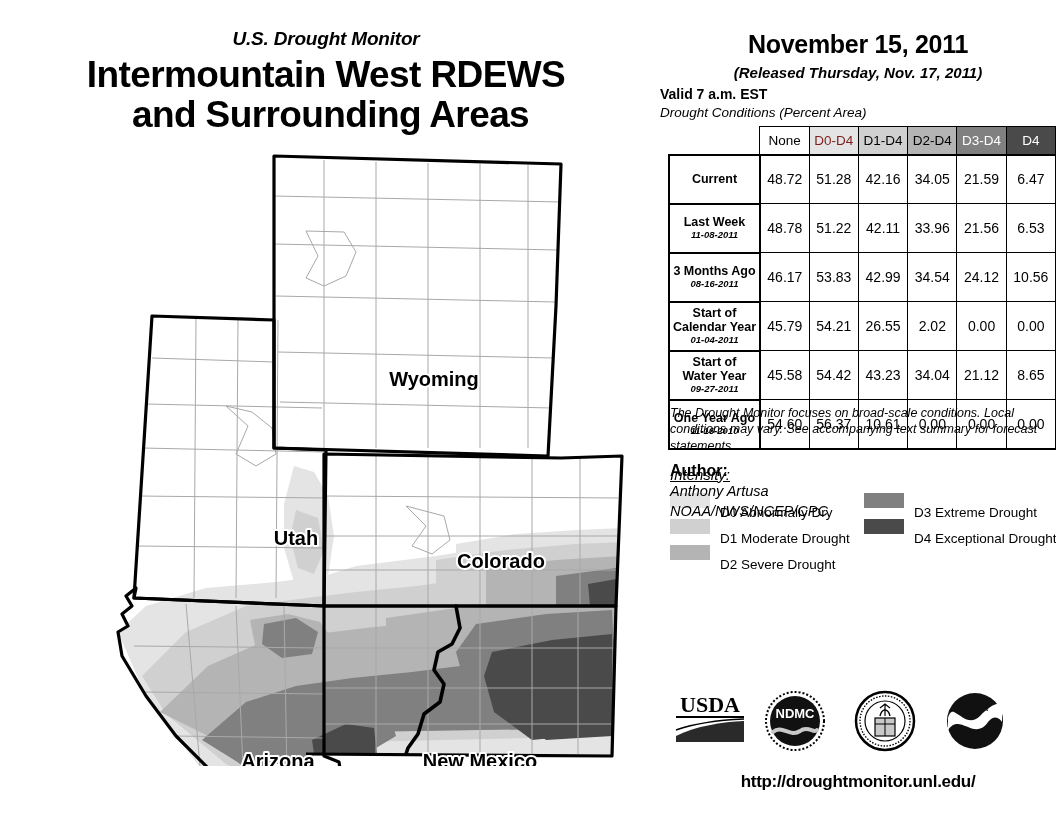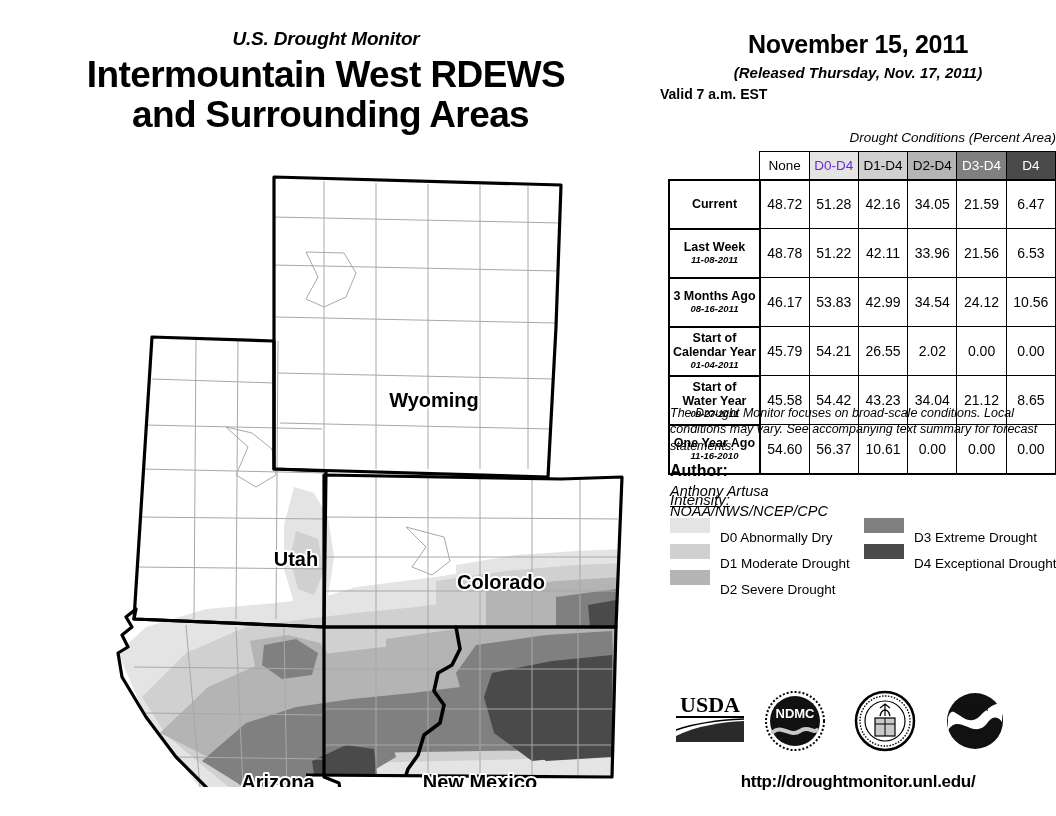--- a/index.html
+++ b/index.html
@@ -18,37 +18,37 @@
     font-size:19px; font-weight:bold; font-style:italic;
     letter-spacing:-0.2px; color:#000;
   }
   #main-title {
     font-size:37px; font-weight:bold; line-height:1.08;
     color:#000; margin-top:5px; letter-spacing:-0.6px;
   }
   #main-title .l2 { display:block;margin-left:9px; }
 
   
-  #map-wrap { position:absolute; left:56px; top:157px; width:600px; height:630px; }
+  #map-wrap { position:absolute; left:56px; top:136px; width:600px; height:630px; }
   #map-svg { display:block; width:600px; height:630px; }
   .state-label-txt {
     font-family:"Liberation Sans", sans-serif;
     font-weight:bold; fill:#000;
     paint-order: stroke fill;
     stroke:#ffffff; stroke-width:4px; stroke-linejoin:round;
   }
 
   
   #right { position:absolute; left:660px; top:0; width:396px; height:816px; }
 
   #date-main { text-align:center; font-size:25px; font-weight:bold; margin-top:30px; letter-spacing:-0.3px;}
   #date-rel  { text-align:center; font-size:15px; font-weight:bold; font-style:italic; margin-top:5px;}
   #date-valid{ text-align:left; font-size:14px; font-weight:bold; margin-top:5px;}
 
-  #table-title { text-align:right; font-size:13.5px; font-style:italic; margin-top:28px; }
+  #table-title { text-align:left; font-size:13.5px; font-style:italic; margin-top:3px; }
 
   
   #dm-table { margin:6px 0 0 8px; border-collapse:collapse; }
   #dm-table td, #dm-table th { padding:0; }
   .hdr-spacer { border:none; background:transparent; }
   .hdr-cell {
     border:1.6px solid #000; width:50px; height:28px;
     text-align:center; vertical-align:middle;
     font-size:13.5px; font-weight:normal; color:#000;
   }
@@ -254,21 +254,21 @@
     <div id="date-rel">(Released Thursday, Nov. 17, 2011)</div>
     <div id="date-valid">Valid 7 a.m. EST</div>
 
     <div id="table-title">Drought Conditions (Percent Area)</div>
 
     <table id="dm-table">
       <thead>
         <tr>
           <th class="hdr-spacer"></th>
           <th class="hdr-cell" style="background:#ffffff;color:#000">None</th>
-          <th class="hdr-cell" style="background:#e4e4e4;color:#6d28d9">D0-D4</th>
+          <th class="hdr-cell" style="background:#e4e4e4;color:#7f1d1d">D0-D4</th>
           <th class="hdr-cell" style="background:#d0d0d0;color:#000">D1-D4</th>
           <th class="hdr-cell" style="background:#b4b4b4;color:#000">D2-D4</th>
           <th class="hdr-cell" style="background:#808080;color:#ffffff">D3-D4</th>
           <th class="hdr-cell" style="background:#4a4a4a;color:#ffffff">D4</th>
         </tr>
       </thead>
       <tbody>
 
         <tr class="outer-top">
           <td class="row-label">

